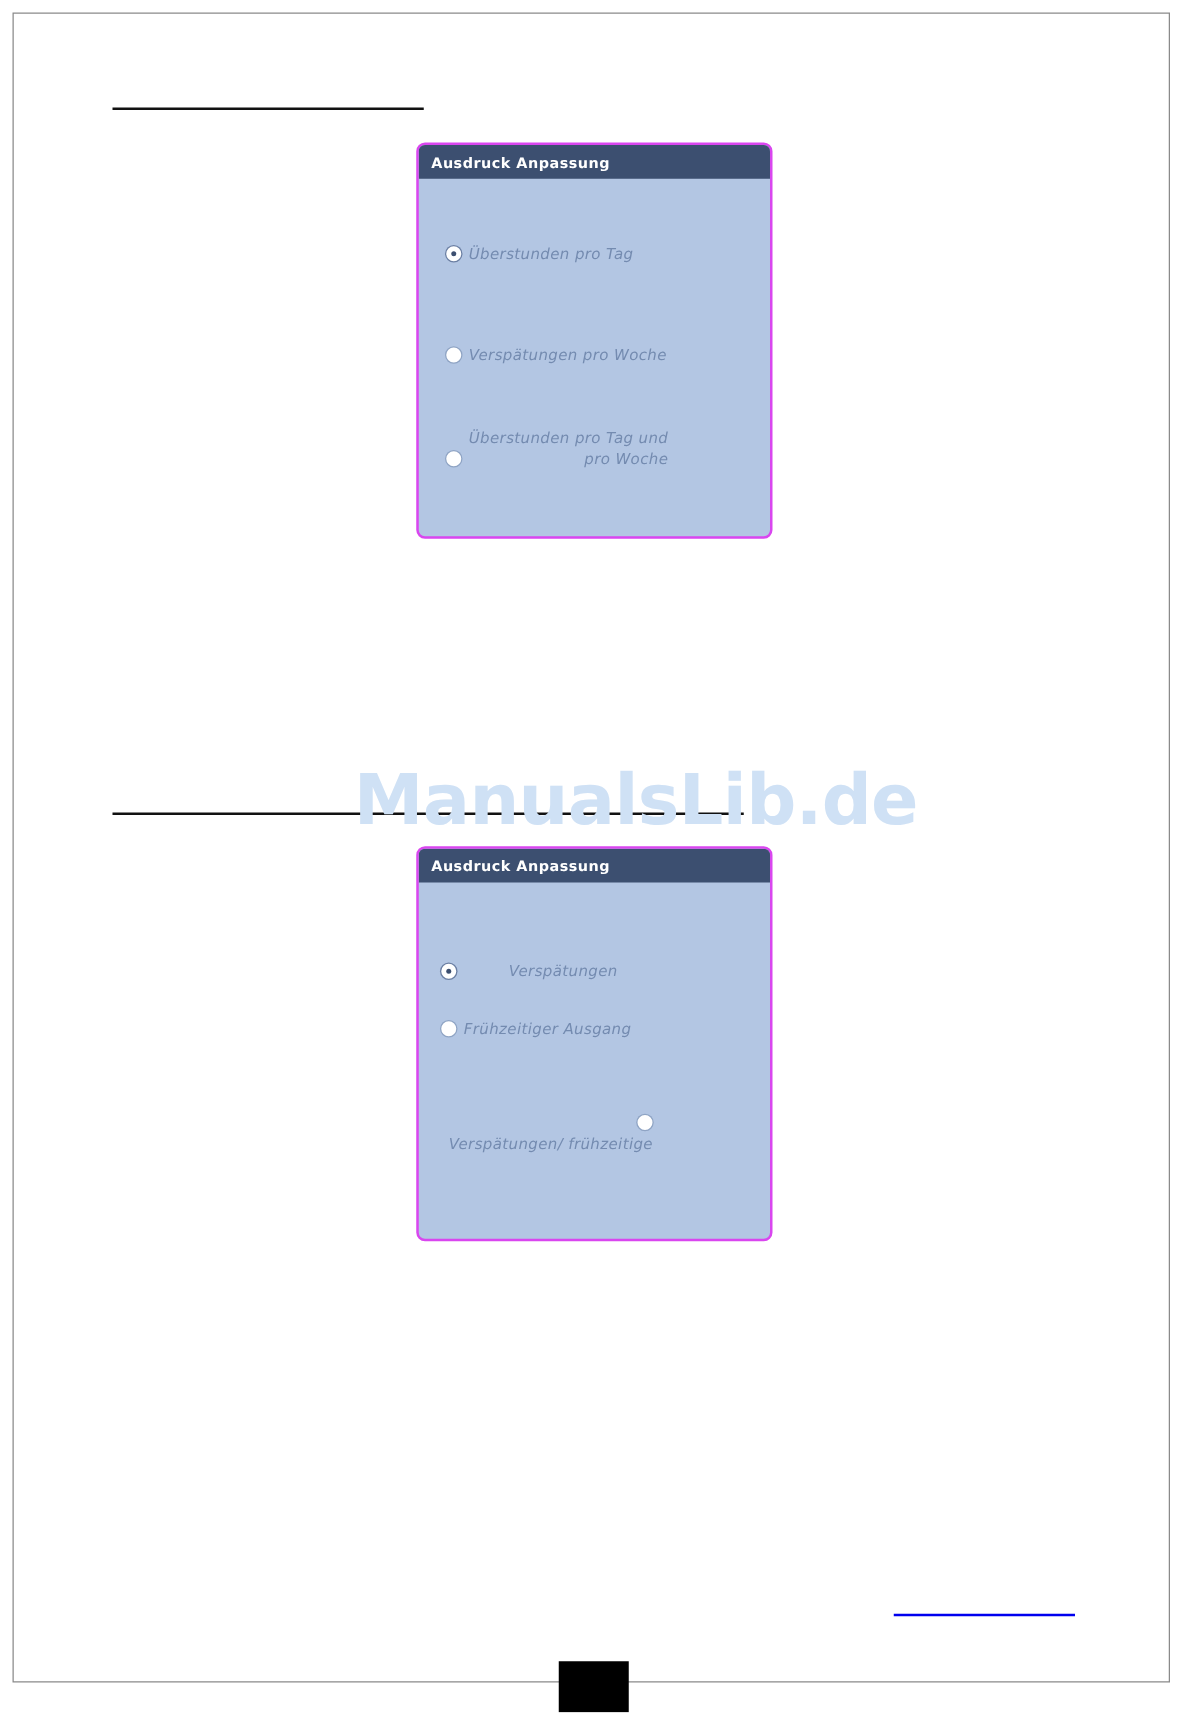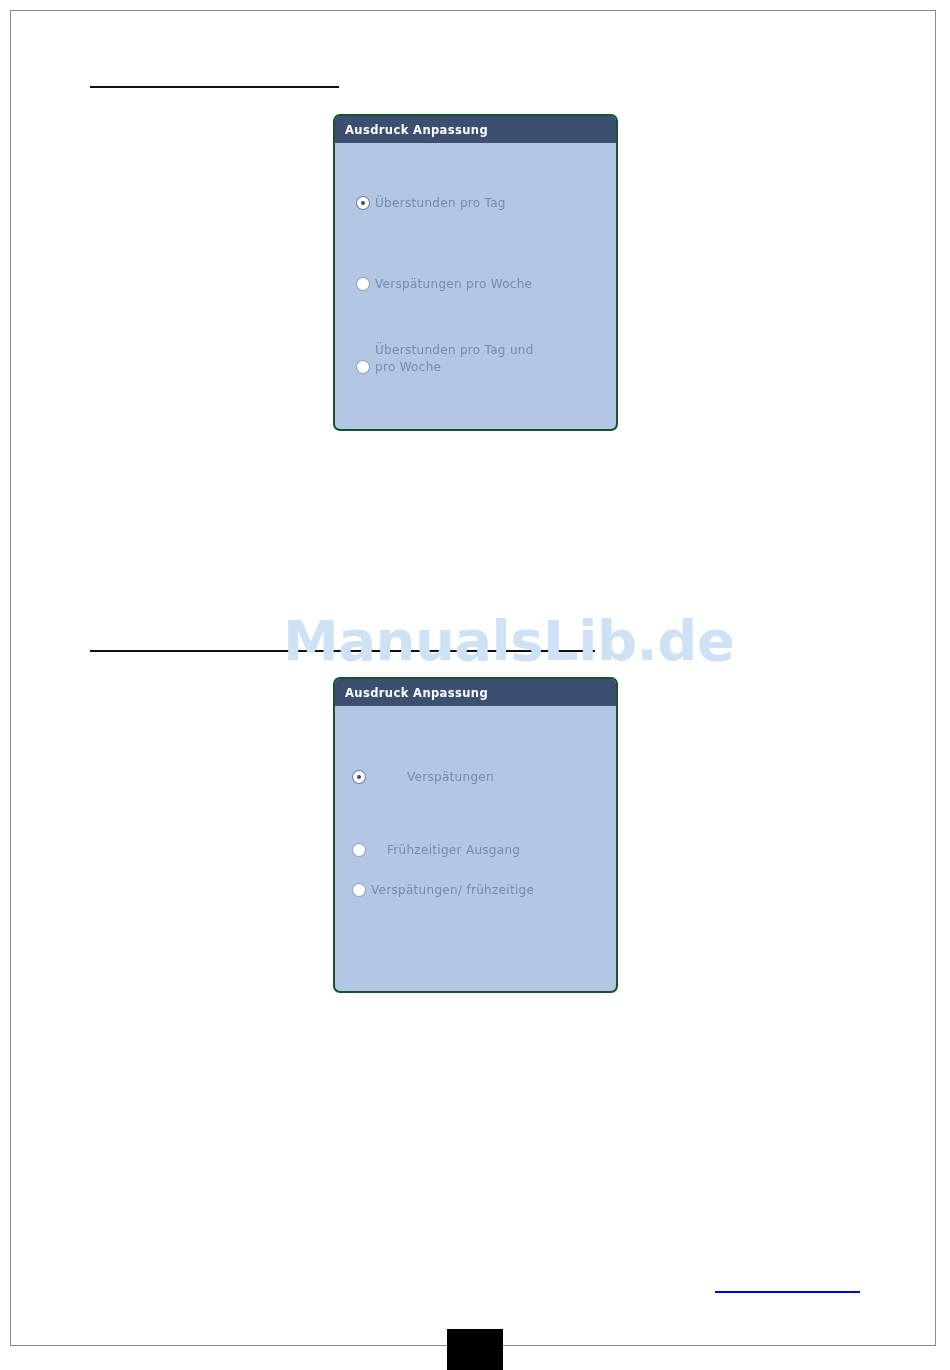--- a/index.html
+++ b/index.html
@@ -73,24 +73,25 @@
     letter-spacing: -0.5px;
     color: #cfe1f5;
     white-space: nowrap;
     user-select: none;
   }
 
   
   .dialog {
     position: absolute;
     background: #b3c6e3;
-    border: 2px solid #14532d;
+    border: 2px solid #d946ef;
     border-radius: 7px;
     box-sizing: border-box;
     overflow: hidden;
+    text-align: right;
   }
   .dialog-1 { left: 333px; top: 114px; width: 285px; height: 317px; }
   .dialog-2 { left: 333px; top: 677px; width: 285px; height: 316px; }
 
   .titlebar {
     height: 27px;
     background: #3c4f70;
     display: flex;
     align-items: center;
     padding-left: 10px;
@@ -145,31 +146,32 @@
   }
 
   .radio-label {
     margin-left: 6px;
     color: #748bb0;
     font-family: "DejaVu Sans", sans-serif;
     font-size: 12px;
     line-height: 17px;
     letter-spacing: 0.3px;
     white-space: pre-line;
+    font-style: italic;
   }
 
   
   .d1-r1 { left: 22px; top: 52px; }
   .d1-r2 { left: 22px; top: 133px; }
   .d1-r3 { left: 22px; top: 199px; }
 
   
   .d2-r1 { left: 18px; top: 63px; gap: 36px; }
-  .d2-r2 { left: 18px; top: 136px; gap: 16px; }
-  .d2-r3 { left: 18px; top: 176px; }
+  .d2-r2 { left: 18px; top: 109px; }
+  .d2-r3 { left: 18px; top: 186px; flex-direction: column; }
 </style>
 </head>
 <body>
 
 <div class="page">
 
   <div class="page-frame"></div>
 
   <div class="rule rule-1"></div>
   <div class="rule rule-2"></div>

